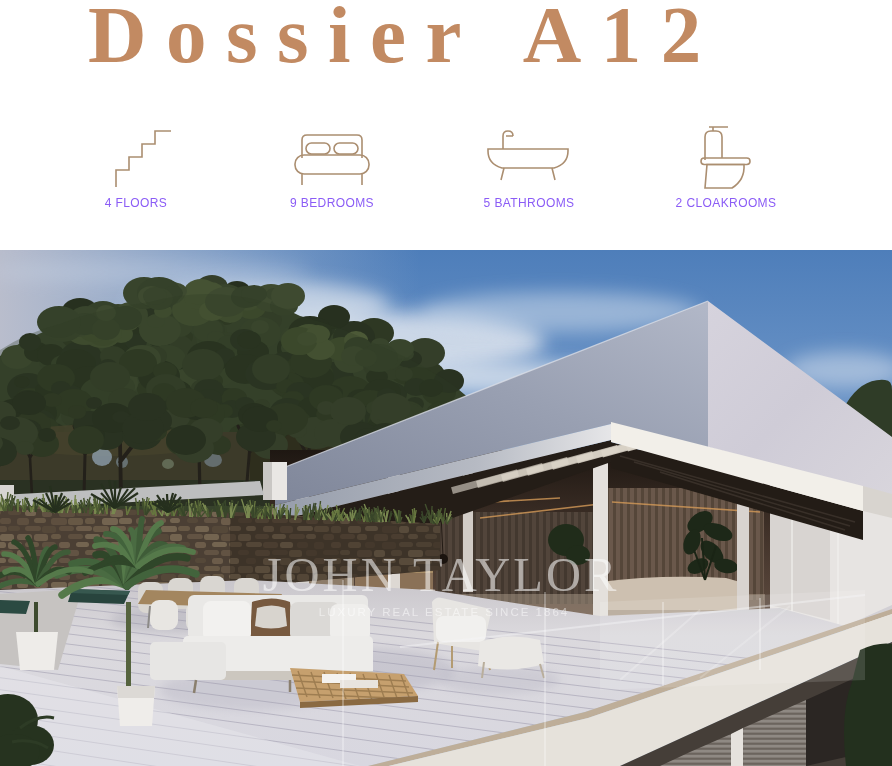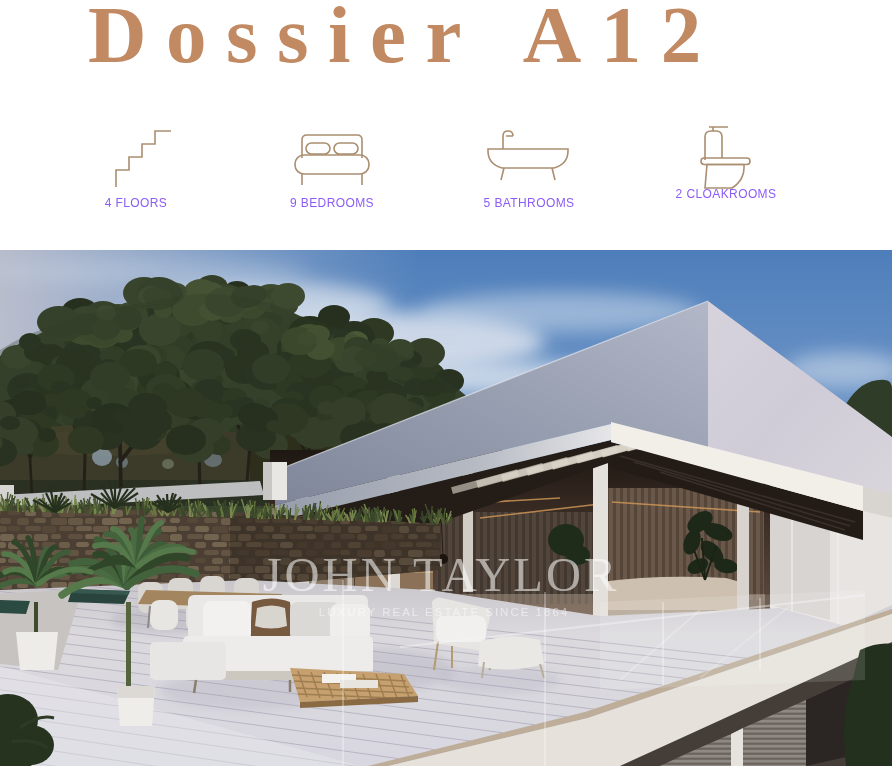--- a/index.html
+++ b/index.html
@@ -38,21 +38,21 @@
 
 <div class="lab" style="left:529px;top:196px">5 BATHROOMS</div>
 
 <svg class="ic" style="left:700px;top:126px" width="52" height="64" viewBox="0 0 52 64" fill="none" stroke="#ab8e70" stroke-width="1.6">
   <path d="M5,34 L5,11 q0,-6 6,-6 L16,5 q6,0 6,6 L22,32"></path>
   <path d="M13,5 L13,1 M9,1 L28,1"></path>
   <rect x="1" y="32" width="49" height="6.5" rx="3.2"></rect>
   <path d="M7,38.5 L5,62 L32,62 q13,-8 12,-23.5 Z"></path>
 </svg>
 
-<div class="lab" style="left:726px;top:187px">2 CLOAKROOMS</div>
+<div class="lab" style="left:726px;top:196px">2 CLOAKROOMS</div>
 
 <svg style="position:absolute;left:0;top:250px" width="892" height="516" viewBox="0 0 892 516">
 <defs>
   <linearGradient id="sky" x1="0" y1="0" x2="0" y2="1">
     <stop offset="0" stop-color="#4e7eba"></stop>
     <stop offset="0.5" stop-color="#7fa3cf"></stop>
     <stop offset="1" stop-color="#c4d2e4"></stop>
   </linearGradient>
   <linearGradient id="skyhaze" x1="0" y1="0" x2="1" y2="0">
     <stop offset="0" stop-color="#bec0cd" stop-opacity="0.95"></stop>

